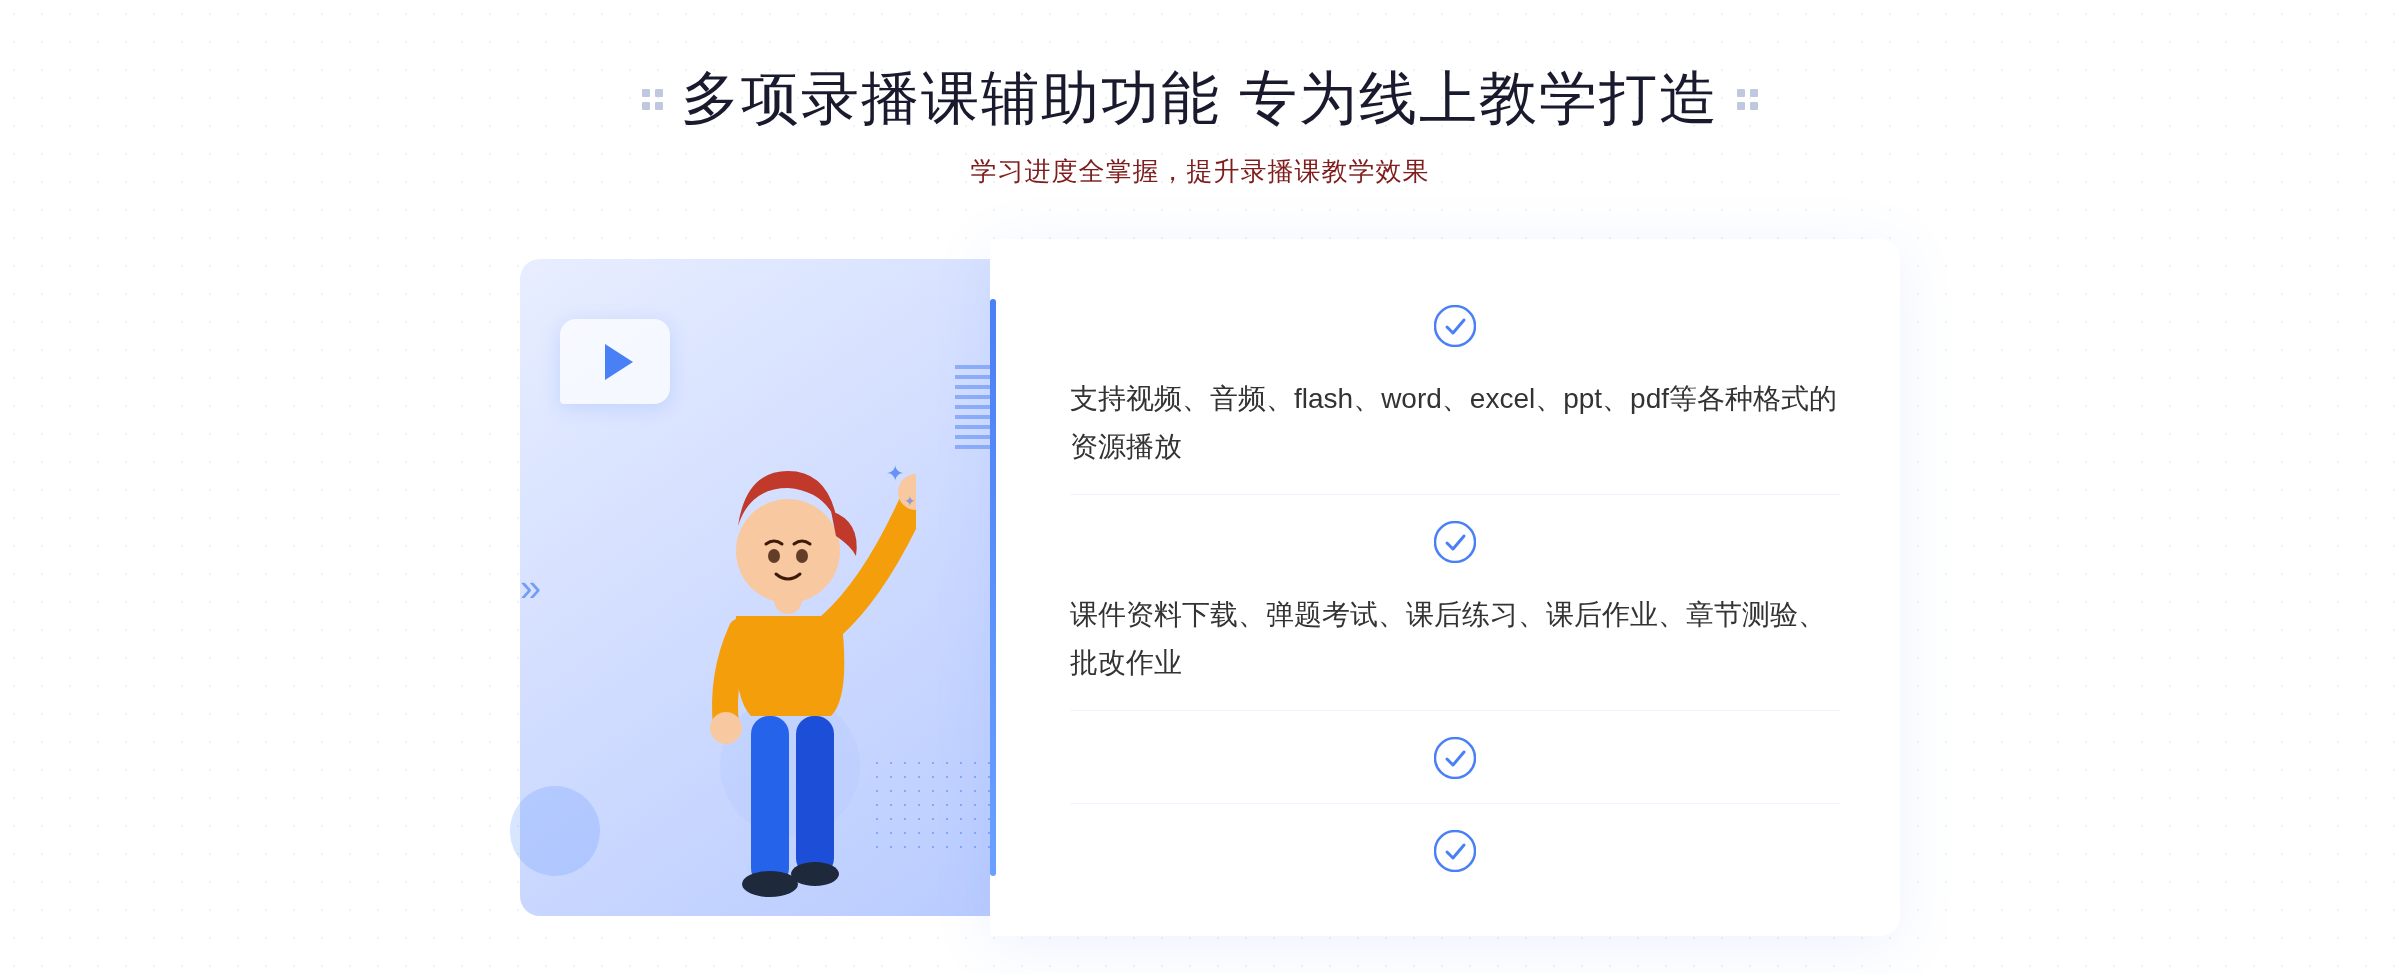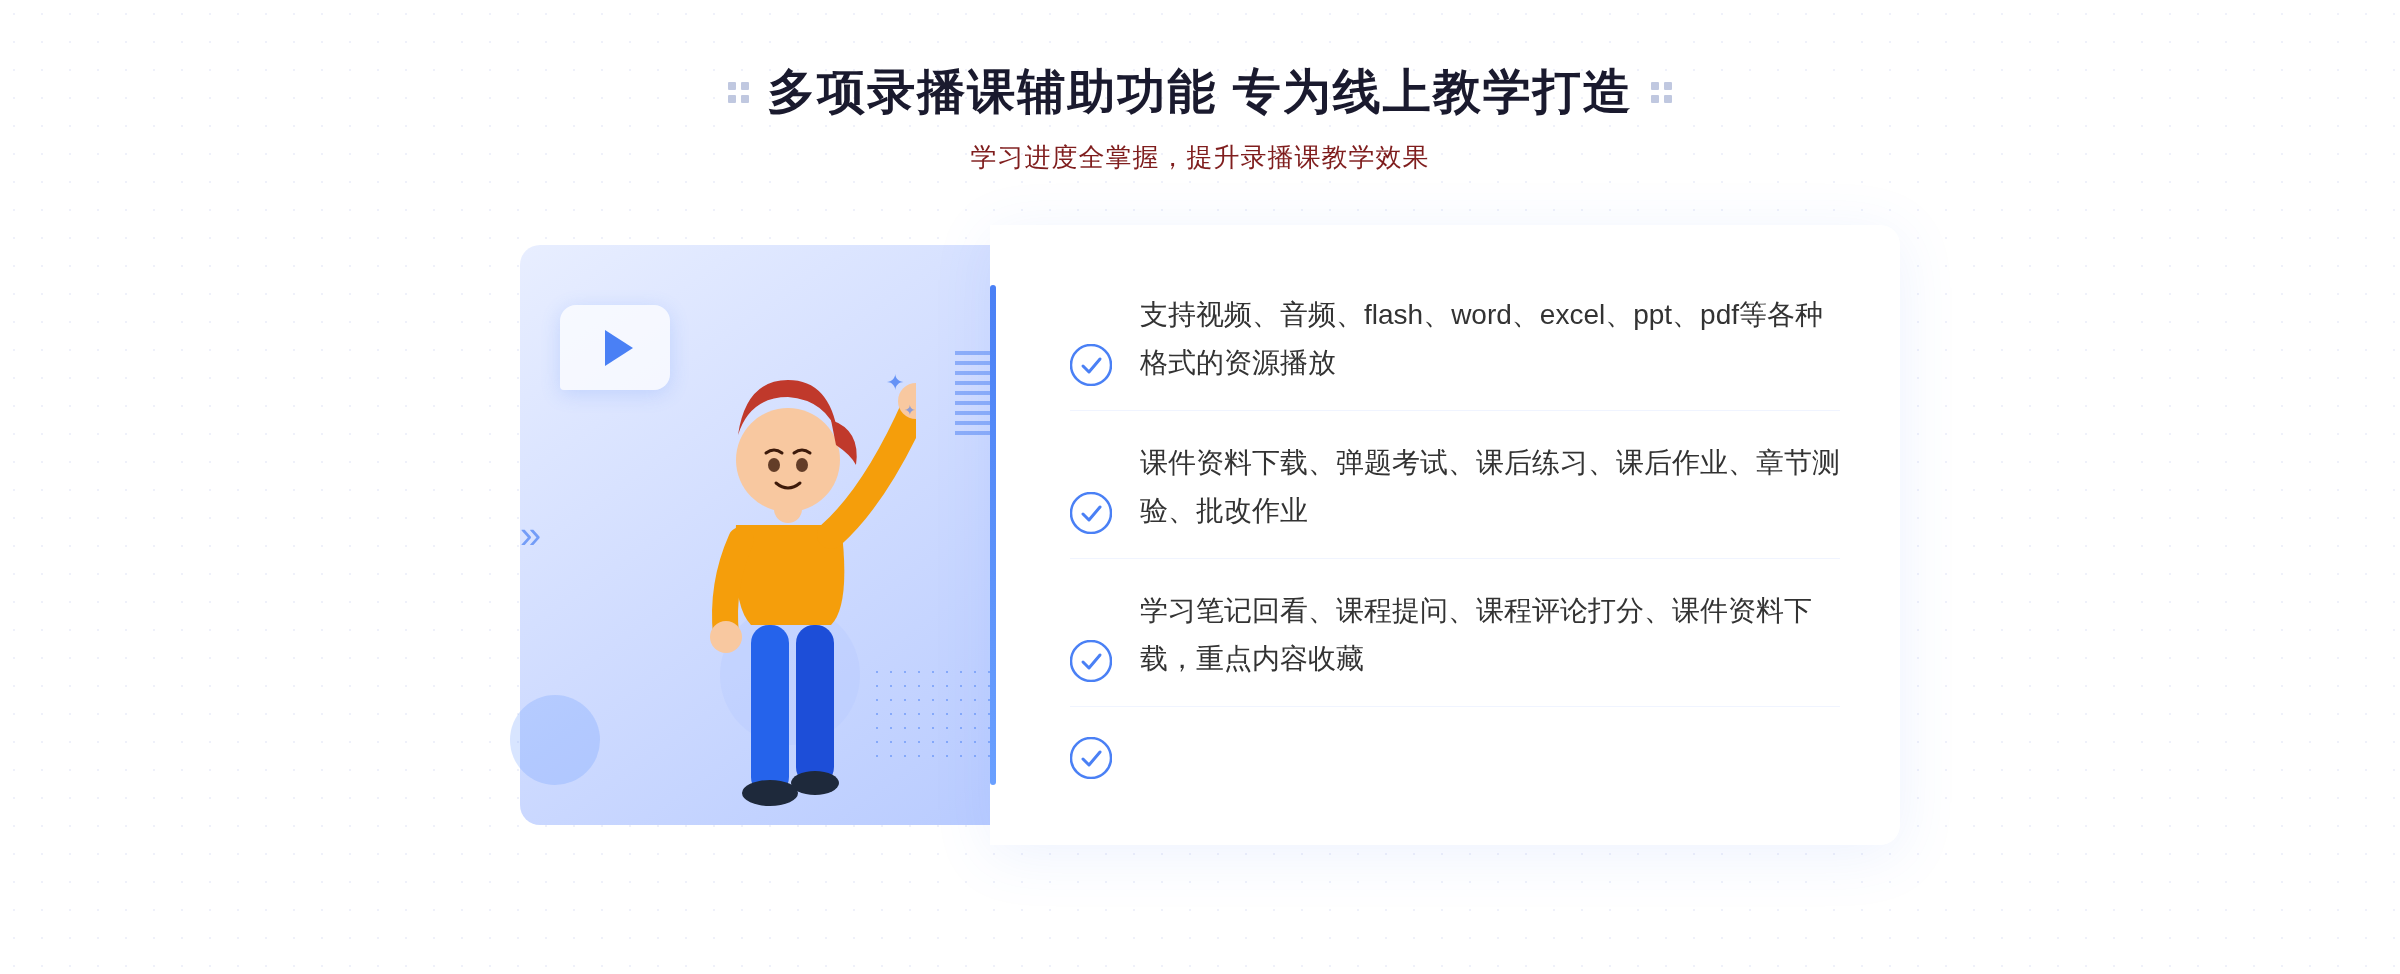--- a/index.html
+++ b/index.html
@@ -69,22 +69,22 @@
       background: #c0c8e0;
       border-radius: 1px;
     }
 
     .title-decorator .d-row {
       display: flex;
       gap: 5px;
     }
 
     .main-title {
-      font-size: 48px;
-      font-weight: 700;
+      font-size: 58px;
+      font-weight: 400;
       color: #1a1a2e;
       letter-spacing: 2px;
     }
 
     .sub-title {
       font-size: 26px;
       color: #7f1d1d;
       font-weight: 400;
       letter-spacing: 1px;
     }
@@ -246,24 +246,25 @@
       left: 0;
       top: 60px;
       bottom: 60px;
       width: 6px;
       background: linear-gradient(180deg, #4a80f5, #6aa0ff);
       border-radius: 3px;
     }
 
     .feature-item {
       display: flex;
-      align-items: flex-end;
+      align-items: center;
       gap: 28px;
       padding: 24px 0;
       border-bottom: 1px solid #f0f4ff;
+      flex-direction: column;
     }
 
     .feature-item:last-child {
       border-bottom: none;
     }
 
     .check-icon {
       flex-shrink: 0;
       width: 42px;
       height: 42px;
@@ -395,21 +396,20 @@
         <p class="feature-text">课件资料下载、弹题考试、课后练习、课后作业、章节测验、批改作业</p>
       </div>
 
       <div class="feature-item">
         <div class="check-icon">
           <svg viewBox="0 0 42 42" xmlns="http://www.w3.org/2000/svg">
             <circle cx="21" cy="21" r="20" fill="none" stroke="#4a80f5" stroke-width="2.5"></circle>
             <polyline points="13,22 19,28 30,15" fill="none" stroke="#4a80f5" stroke-width="3" stroke-linecap="round" stroke-linejoin="round"></polyline>
           </svg>
         </div>
-        <p class="feature-text">学习笔记回看、课程提问、课程评论打分、课件资料下载，重点内容收藏</p>
       </div>
 
       <div class="feature-item">
         <div class="check-icon">
           <svg viewBox="0 0 42 42" xmlns="http://www.w3.org/2000/svg">
             <circle cx="21" cy="21" r="20" fill="none" stroke="#4a80f5" stroke-width="2.5"></circle>
             <polyline points="13,22 19,28 30,15" fill="none" stroke="#4a80f5" stroke-width="3" stroke-linecap="round" stroke-linejoin="round"></polyline>
           </svg>
         </div>
       </div>

